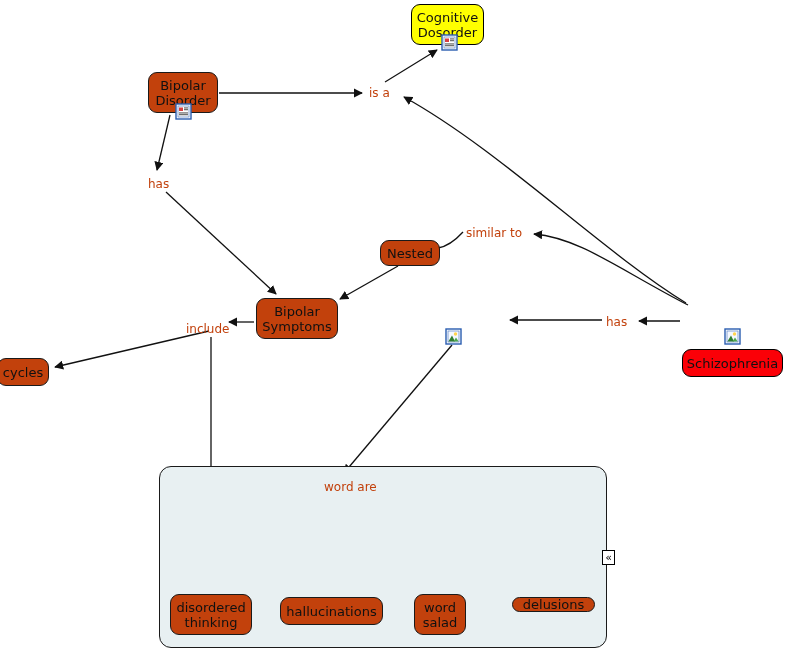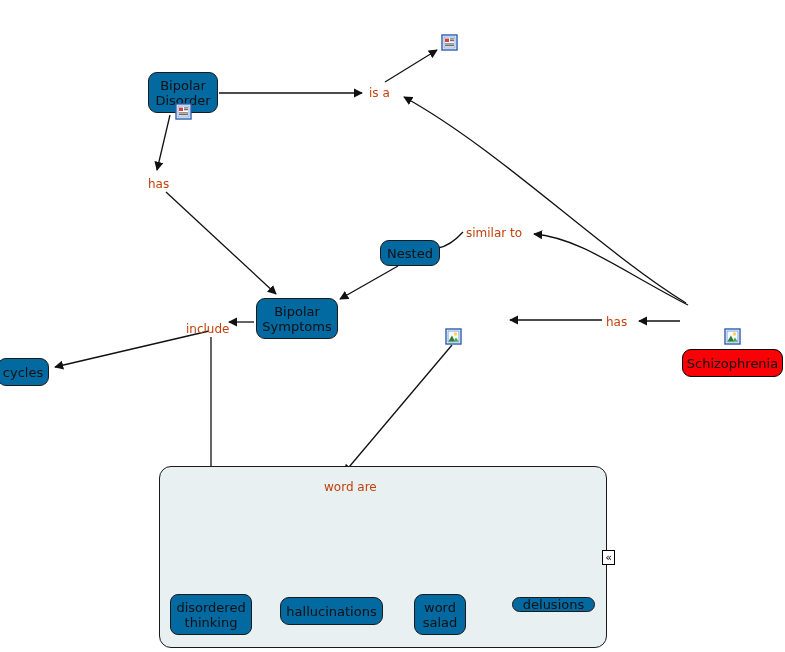--- a/index.html
+++ b/index.html
@@ -23,21 +23,21 @@
     top: 0;
     width: 785px;
     height: 652px;
     pointer-events: none;
   }
   .node {
     position: absolute;
     box-sizing: border-box;
     border: 1px solid #1a1a1a;
     border-radius: 9px;
-    background: #0369a1;
+    background: #c2410c;
     color: #111111;
     font-size: 13px;
     line-height: 15px;
     text-align: center;
     display: flex;
     align-items: center;
     justify-content: center;
     padding: 3px 8px;
     white-space: pre-line;
     z-index: 3;
@@ -137,20 +137,22 @@
       <path d="M 360 492 L 421 589" marker-end="url(#arrow)"></path>
 
       <path d="M 370 492 L 524 590" marker-end="url(#arrow)"></path>
     </g>
   </svg>
 
   <div class="group-box" style="left: 159px; top: 466px; width: 448px; height: 182px;"></div>
 
   <div class="collapse-handle" style="left: 602px; top: 550px;">«</div>
 
+  <div class="node yellow" style="left: 411px; top: 4px; width: 73px; height: 41px;">Cognitive
+Dosorder</div>
   <div class="icon" style="left:441px;top:34px;">
     <svg width="17" height="17" viewBox="0 0 17 17">
       <rect x="1" y="1" width="15" height="15" fill="#ffffff" stroke="#2a5db0" stroke-width="1.4"></rect>
       <rect x="3" y="3" width="11" height="11" fill="#ffffff" stroke="#5b82c4" stroke-width="0.7"></rect>
       <rect x="4" y="4.5" width="4" height="3.5" fill="#d94040"></rect>
       <rect x="9" y="4.5" width="4" height="0.9" fill="#333333"></rect>
       <rect x="9" y="6.3" width="4" height="0.9" fill="#333333"></rect>
       <rect x="4" y="9.5" width="9" height="0.9" fill="#333333"></rect>
       <rect x="4" y="11.3" width="9" height="0.9" fill="#333333"></rect>
     </svg>
@@ -190,21 +192,21 @@
     <svg width="17" height="17" viewBox="0 0 17 17">
       <rect x="1" y="1" width="15" height="15" fill="#ffffff" stroke="#2a5db0" stroke-width="1.4"></rect>
       <rect x="3" y="3" width="11" height="11" fill="#f4f8ff" stroke="#5b82c4" stroke-width="0.7"></rect>
       <circle cx="10.5" cy="6" r="1.7" fill="#ffd34d"></circle>
       <path d="M 3.4 13.5 L 7 7.5 L 10 13.5 Z" fill="#2f7d32"></path>
       <path d="M 8.5 13.5 L 11 9.5 L 13.6 13.5 Z" fill="#4ca64c"></path>
     </svg>
   </div>
 
   <div class="node" style="left: -3px; top: 358px; width: 52px; height: 28px;">cycles</div>
-  <div class="node" style="left: 170px; top: 594px; width: 82px; height: 41px; border-radius: 8px;">disordered
+  <div class="node" style="left: 170px; top: 594px; width: 82px; height: 41px;">disordered
 thinking</div>
   <div class="node" style="left: 280px; top: 597px; width: 103px; height: 28px;">hallucinations</div>
   <div class="node" style="left: 414px; top: 594px; width: 52px; height: 41px; text-align: center;">word
 salad</div>
   <div class="node" style="left: 512px; top: 597px; width: 83px; height: 15px;">delusions</div>
 
   <div class="link-label" style="left: 369px; top: 86px;">is a</div>
   <div class="link-label" style="left: 148px; top: 177px;">has</div>
   <div class="link-label" style="left: 466px; top: 226px;">similar to</div>
   <div class="link-label" style="left: 186px; top: 322px;">include</div>

